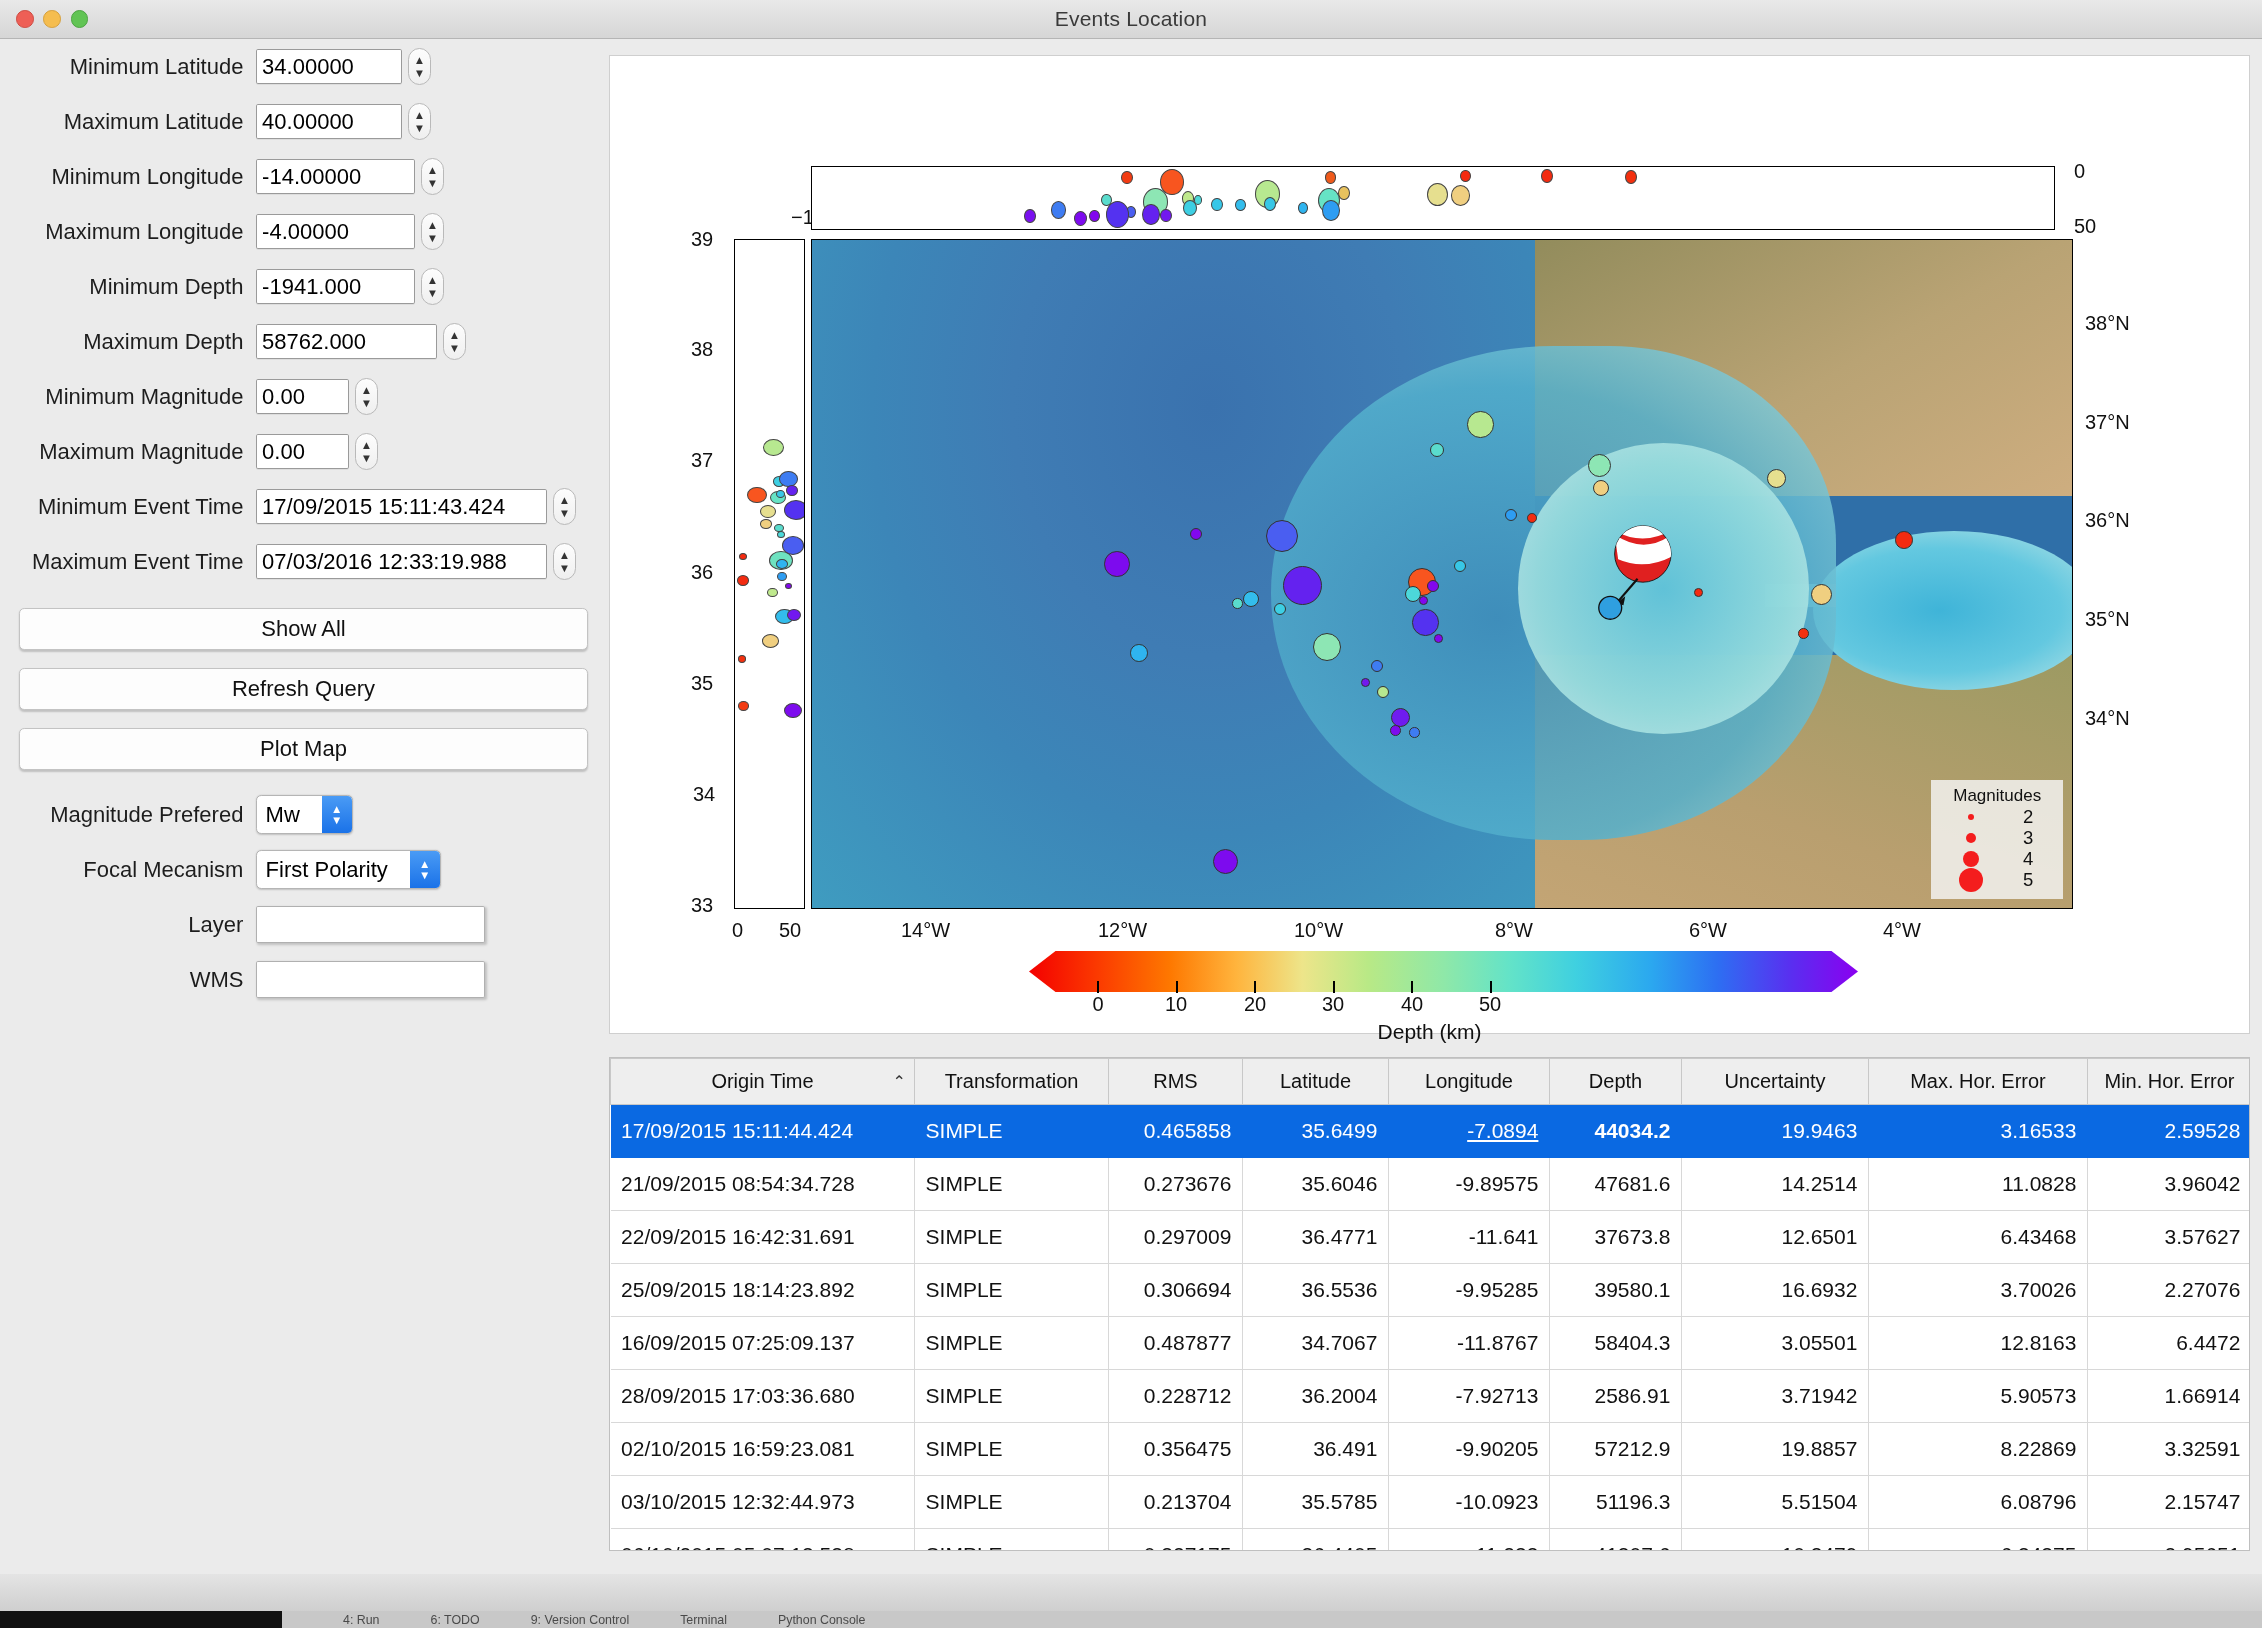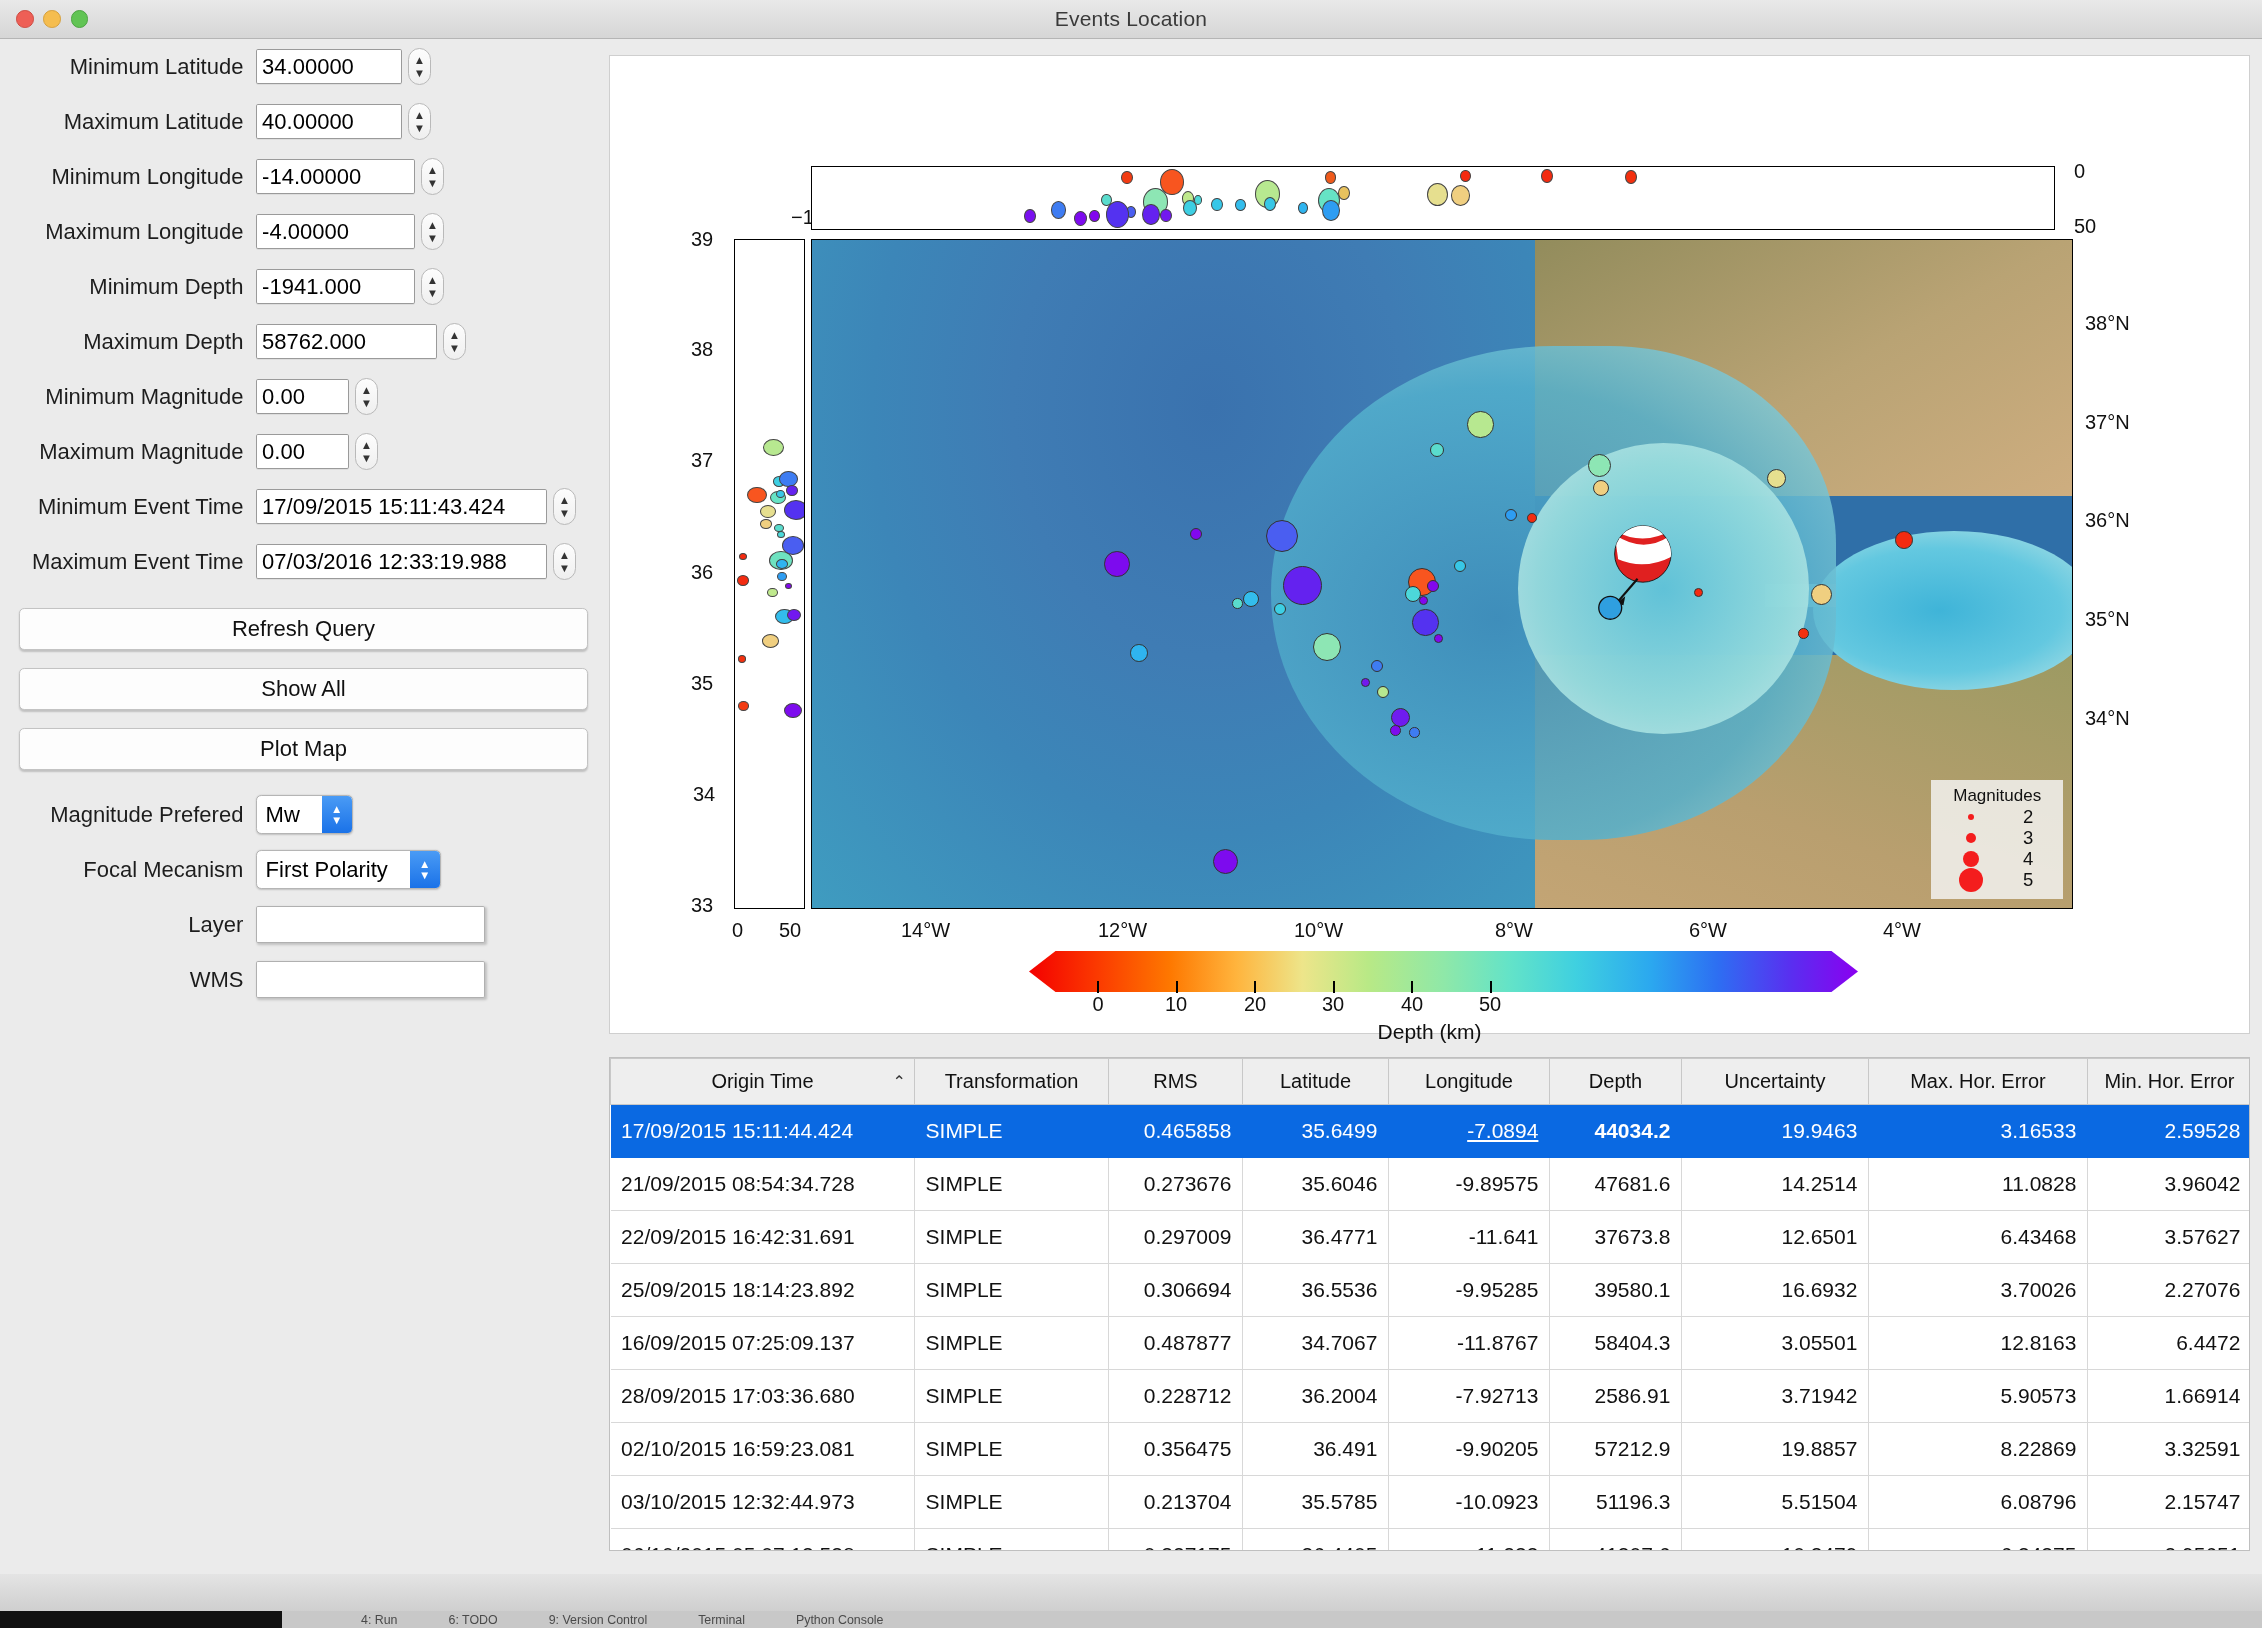--- a/index.html
+++ b/index.html
@@ -292,22 +292,22 @@
   <div class="frow">
     <div class="flabel">Maximum Event Time</div>
     <div class="finput w-time">07/03/2016 12:33:19.988</div>
     <div class="stepper">
         <i>▲</i>
         <i>▼</i>
       </div>
   </div>
 
   <div class="btnrow" style="margin-top:12.4px;">
+    <div class="bigbtn">Show All</div>
     <div class="bigbtn">Refresh Query</div>
-    <div class="bigbtn">Show All</div>
     <div class="bigbtn">Plot Map</div>
   </div>
 
 
   <div class="frow">
     <div class="flabel">Magnitude Prefered</div>
     <div class="popup" style="width:97px;">
       <span class="val">Mw</span>
       <span class="arrowbox">
           <i>▲</i>
@@ -673,19 +673,19 @@
         </tr>
       </tbody>
   </table>
 </div>
 
 <div id="scrollbar-right"></div>
 <div id="wspace"></div>
 
 <div id="ide">
   <span class="first"></span>
-  <span class="seg" style="margin-left:79px;">4: Run</span>
+  <span class="seg" style="margin-left:61px;">4: Run</span>
   <span class="seg">6: TODO</span>
   <span class="seg">9: Version Control</span>
   <span class="seg">Terminal</span>
   <span class="seg">Python Console</span>
 </div>
 
 
 </body></html>

